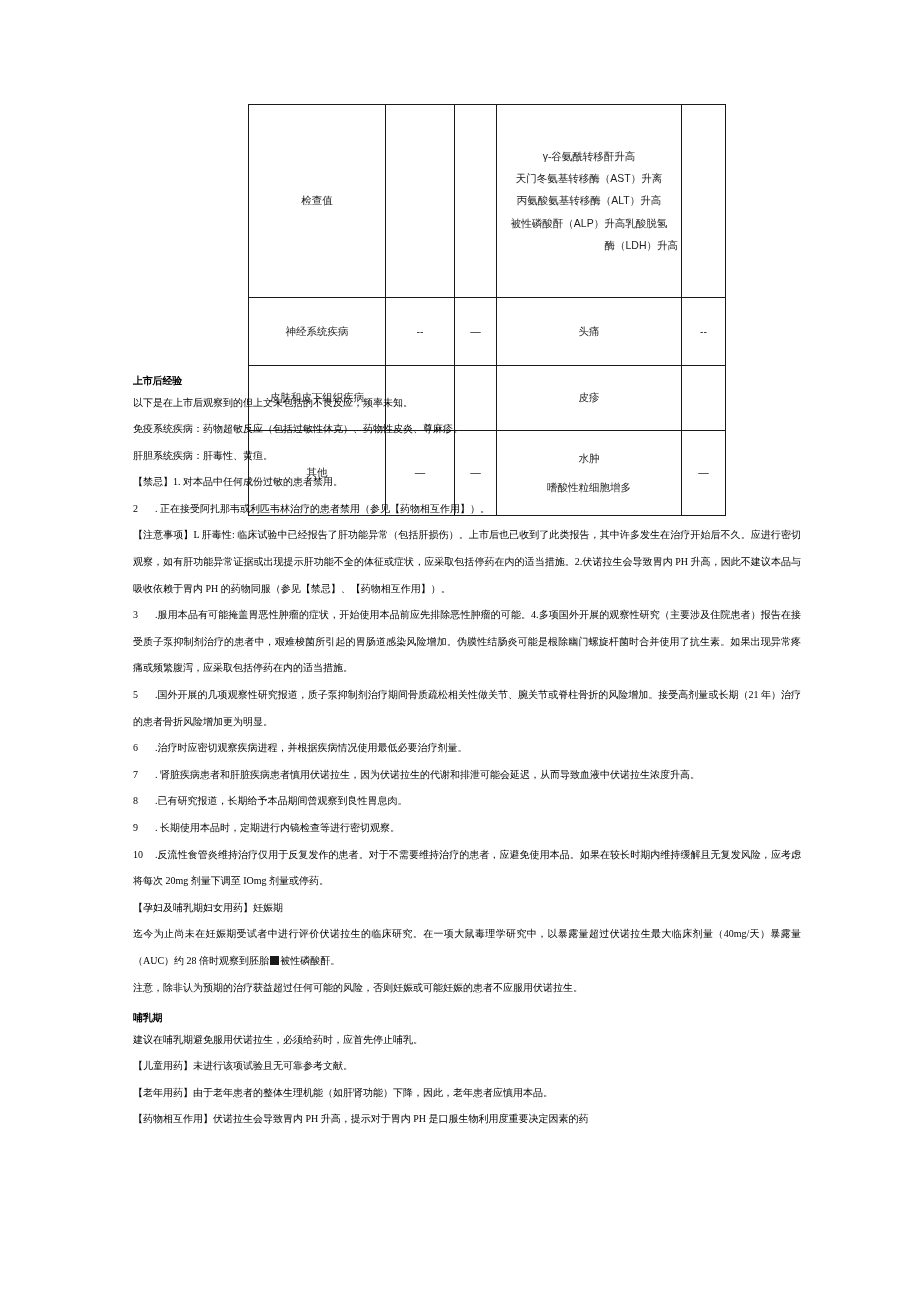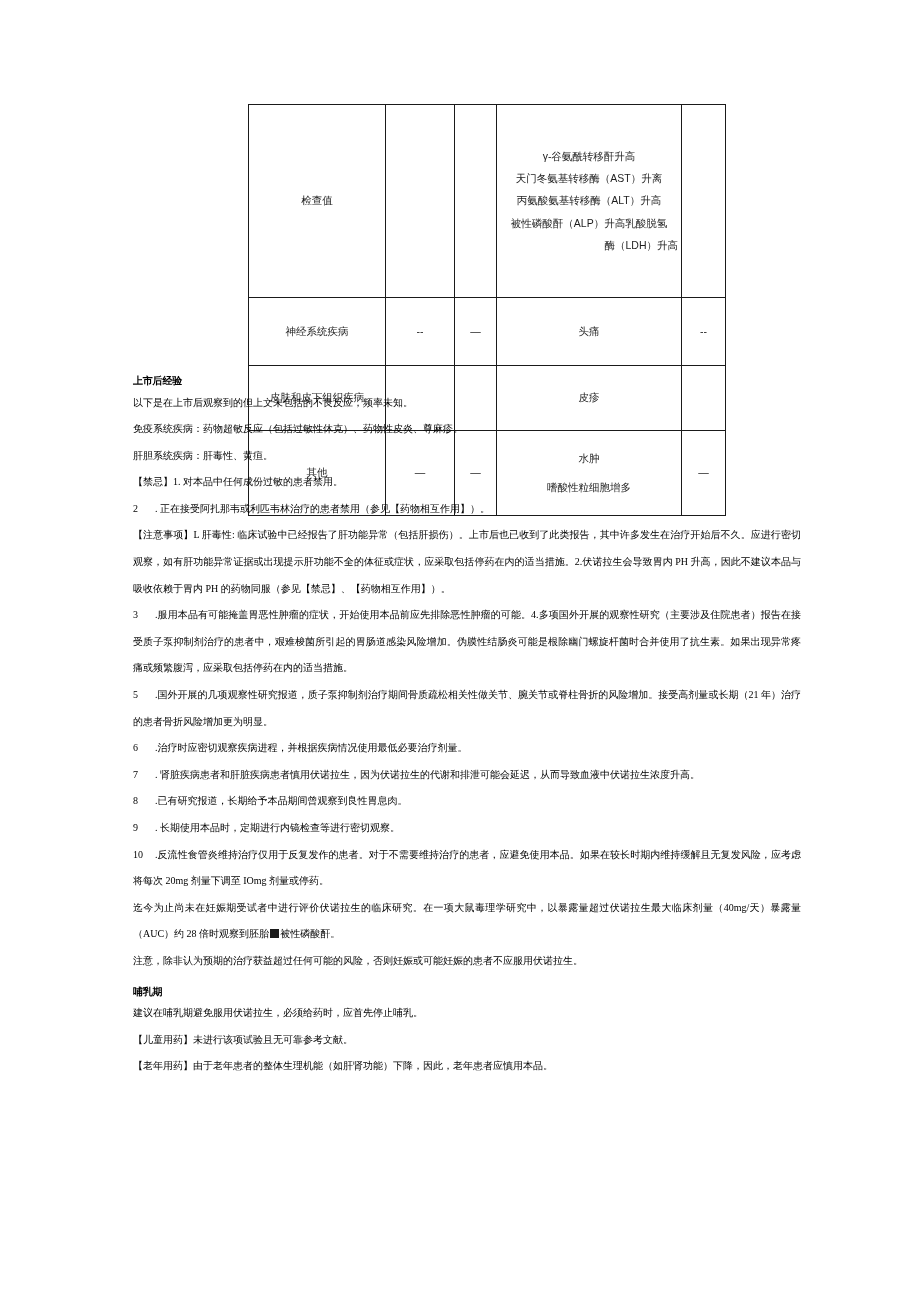--- a/index.html
+++ b/index.html
@@ -176,25 +176,27 @@
     <p class="para nowrap-line"><span class="num-lead">6</span><span>.治疗时应密切观察疾病进程，并根据疾病情况使用最低必要治疗剂量。</span></p>
 
     <p class="para"><span class="num-lead">7</span><span>. 肾脏疾病患者和肝脏疾病患者慎用伏诺拉生，因为伏诺拉生的代谢和排泄可能会延迟，从而导致血液中伏诺拉生浓度升高。</span></p>
 
     <p class="para nowrap-line"><span class="num-lead">8</span><span>.已有研究报道，长期给予本品期间曾观察到良性胃息肉。</span></p>
 
     <p class="para nowrap-line"><span class="num-lead">9</span><span>. 长期使用本品时，定期进行内镜检查等进行密切观察。</span></p>
 
     <p class="para"><span class="num-lead">10</span><span>.反流性食管炎维持治疗仅用于反复发作的患者。对于不需要维持治疗的患者，应避免使用本品。如果在较长时期内维持缓解且无复发风险，应考虑将每次 20mg 剂量下调至 IOmg 剂量或停药。</span></p>
 
+    <p class="para nowrap-line">【孕妇及哺乳期妇女用药】妊娠期</p>
 
     <p class="para"><span>迄今为止尚未在妊娠期受试者中进行评价伏诺拉生的临床研究。在一项大鼠毒理学研究中，以暴露量超过伏诺拉生最大临床剂量（40mg/天）暴露量（AUC）约 28 倍时观察到胚胎</span><span class="blk"></span><span>被性磷酸酐。</span></p>
 
     <p class="para nowrap-line">注意，除非认为预期的治疗获益超过任何可能的风险，否则妊娠或可能妊娠的患者不应服用伏诺拉生。</p>
 
     <h2 class="h-bold second">哺乳期</h2>
 
     <p class="para nowrap-line">建议在哺乳期避免服用伏诺拉生，必须给药时，应首先停止哺乳。</p>
     <p class="para nowrap-line">【儿童用药】未进行该项试验且无可靠参考文献。</p>
     <p class="para nowrap-line">【老年用药】由于老年患者的整体生理机能（如肝肾功能）下降，因此，老年患者应慎用本品。</p>
+    <p class="para nowrap-line">【药物相互作用】伏诺拉生会导致胃内 PH 升高，提示对于胃内 PH 是口服生物利用度重要决定因素的药</p>
 
   </div>
 </div>
 
 </body></html>

